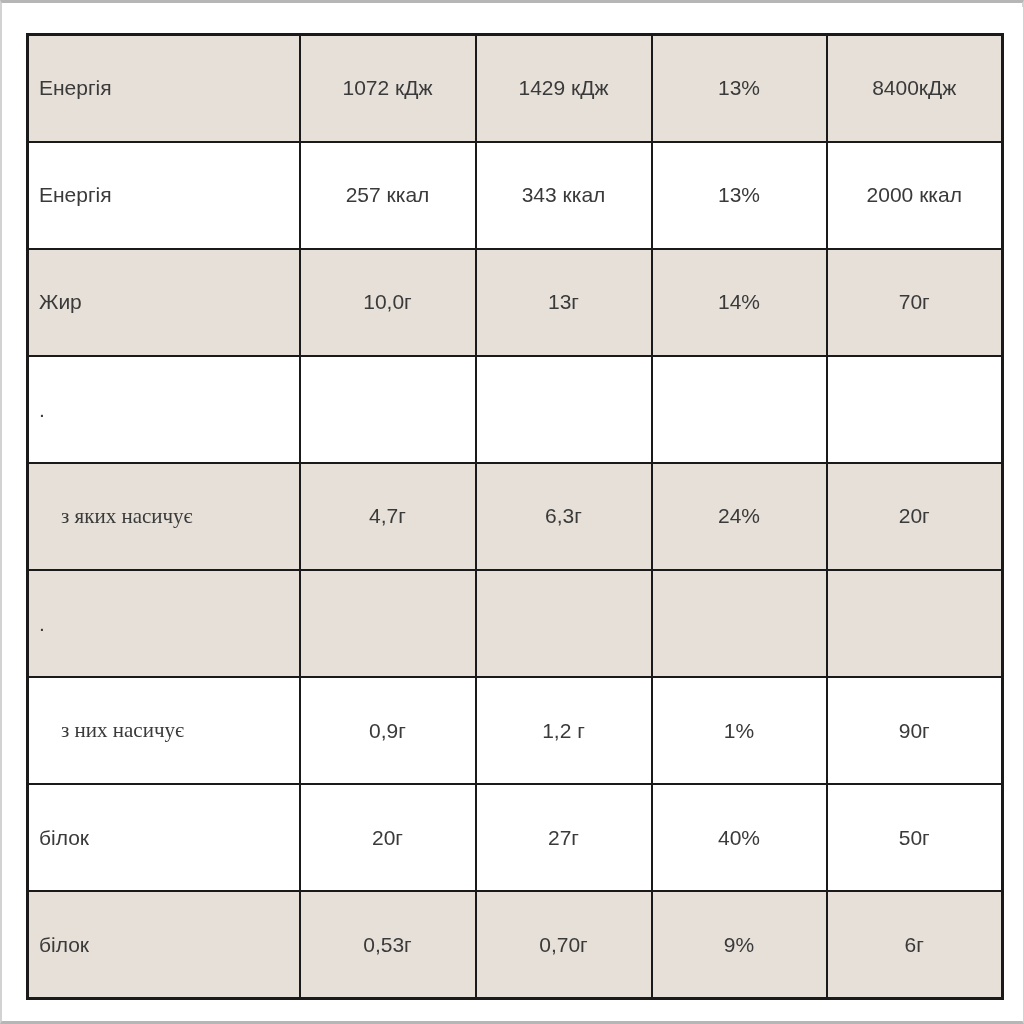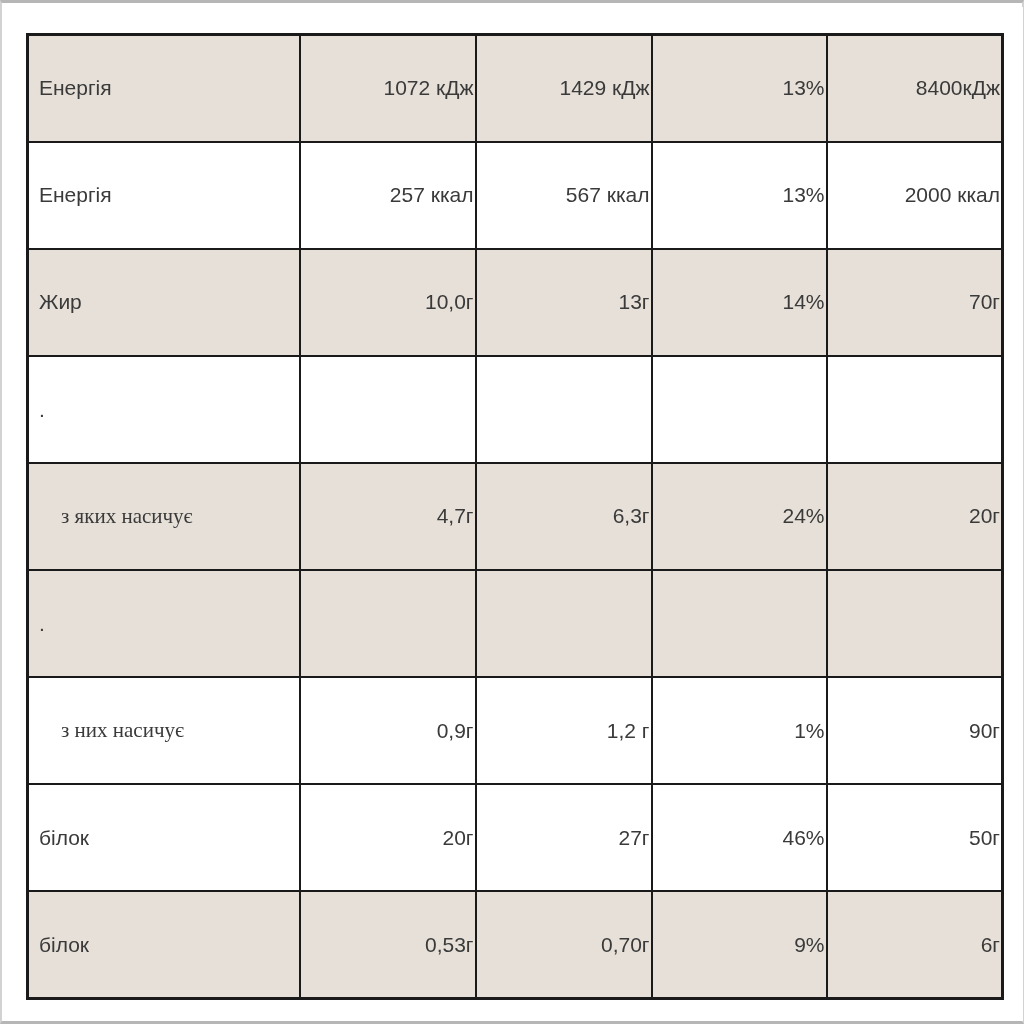--- a/index.html
+++ b/index.html
@@ -82,21 +82,21 @@
   td.label.indent {
     padding-left: 32px;
     font-family: Liberation Serif, serif;
   }
   td.label.dot {
     padding-left: 10px;
     font-size: 21px;
     line-height: 1;
   }
   td.value {
-    text-align: right;
+    text-align: center;
     color: #44413d;
   }
   td.value.empty { color: transparent; }
 </style>
 </head>
 <body>
 
 <div id="page-frame">
   <div id="page-inner">
 
@@ -114,21 +114,21 @@
         <tr class="shade">
               <td class="label">Енергія</td>
               <td class="value">1072 кДж</td>
               <td class="value">1429 кДж</td>
               <td class="value">13%</td>
               <td class="value">8400кДж</td>
             </tr>
             <tr class="plain">
               <td class="label">Енергія</td>
               <td class="value">257 ккал</td>
-              <td class="value">567 ккал</td>
+              <td class="value">343 ккал</td>
               <td class="value">13%</td>
               <td class="value">2000 ккал</td>
             </tr>
             <tr class="shade">
               <td class="label">Жир</td>
               <td class="value">10,0г</td>
               <td class="value">13г</td>
               <td class="value">14%</td>
               <td class="value">70г</td>
             </tr>
@@ -157,21 +157,21 @@
               <td class="label indent">з них насичує</td>
               <td class="value">0,9г</td>
               <td class="value">1,2 г</td>
               <td class="value">1%</td>
               <td class="value">90г</td>
             </tr>
             <tr class="plain">
               <td class="label">білок</td>
               <td class="value">20г</td>
               <td class="value">27г</td>
-              <td class="value">46%</td>
+              <td class="value">40%</td>
               <td class="value">50г</td>
             </tr>
             <tr class="shade">
               <td class="label">білок</td>
               <td class="value">0,53г</td>
               <td class="value">0,70г</td>
               <td class="value">9%</td>
               <td class="value">6г</td>
             </tr>
           </tbody>

